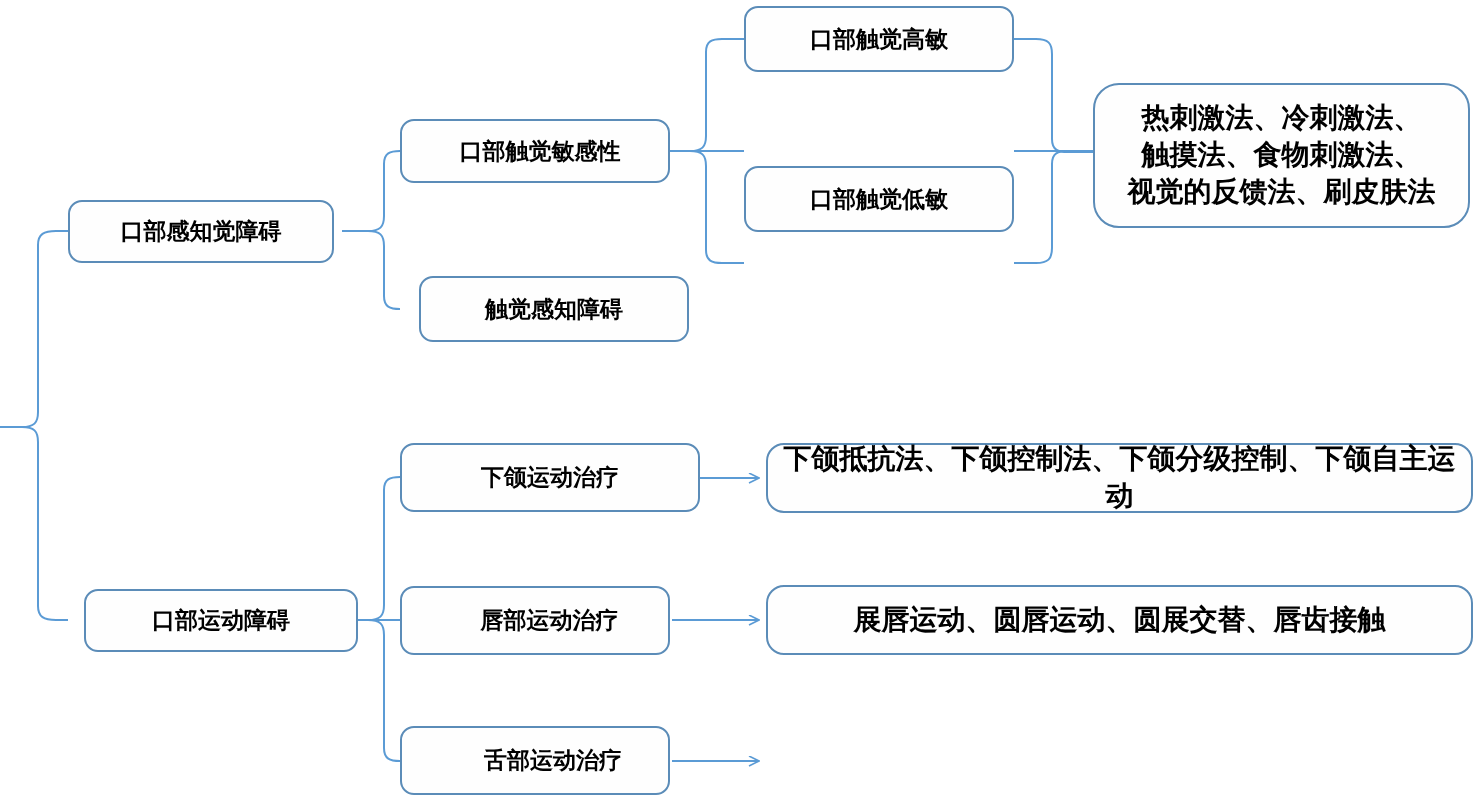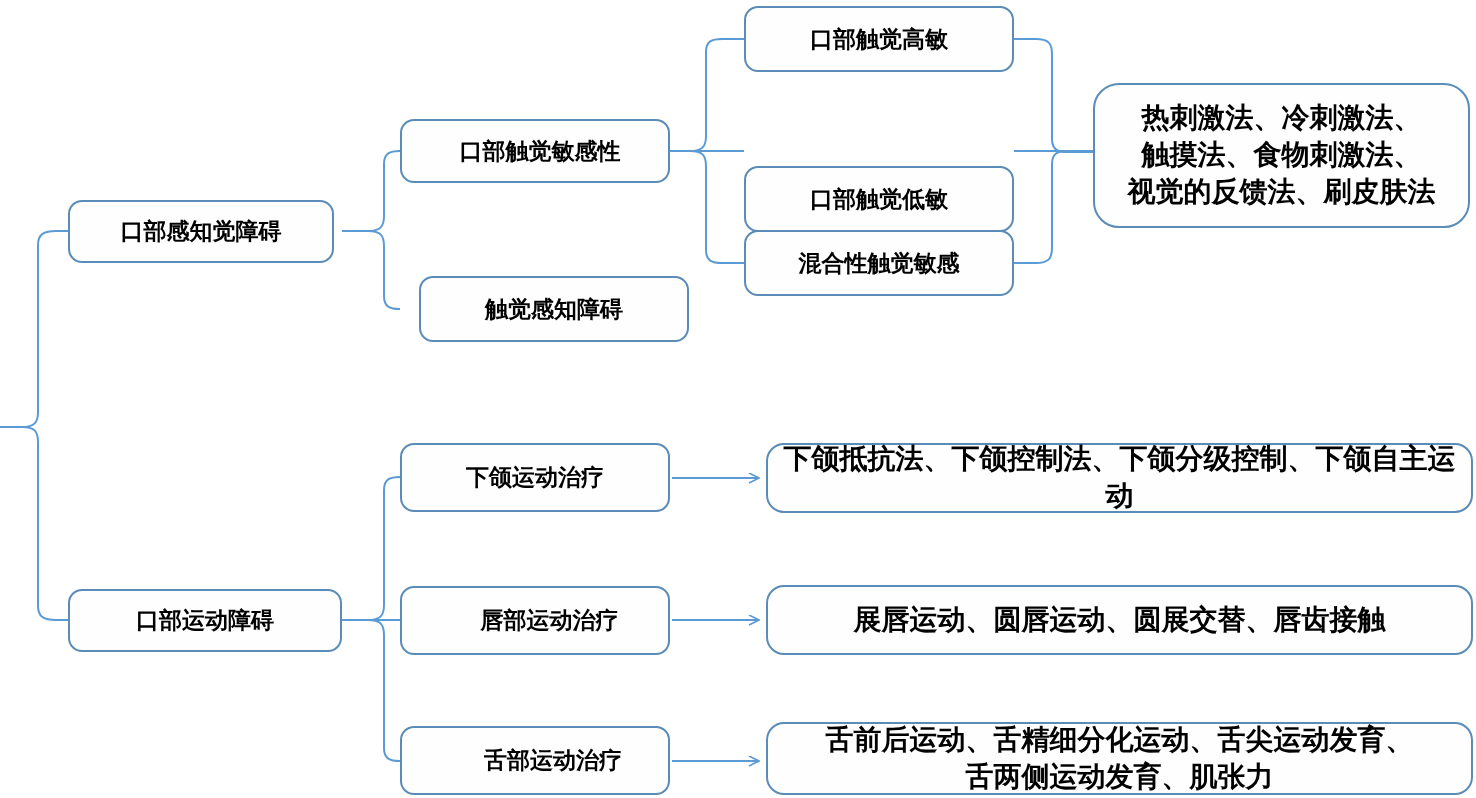--- a/index.html
+++ b/index.html
@@ -88,68 +88,61 @@
       <path d="M672,478 H758" marker-end="url(#arrowOpen)"></path>
       <path d="M672,620 H758" marker-end="url(#arrowOpen)"></path>
       <path d="M672,761 H758" marker-end="url(#arrowOpen)"></path>
     </g>
   </svg>
 
   <div class="node size-lg" style="left:68px; top:200px; width:266px; height:63px;">
     <span class="node-label">口部感知觉障碍</span>
   </div>
 
-  <div class="node size-lg" style="left:68px; top:589px; width:274px; height:63px;">
+  <div class="node size-lg" style="left:84px; top:589px; width:274px; height:63px;">
     <span class="node-label">口部运动障碍</span>
   </div>
 
   <div class="node size-lg" style="left:400px; top:119px; width:270px; height:64px;padding-left:20px;">
     <span class="node-label">口部触觉敏感性</span>
   </div>
 
   <div class="node size-lg" style="left:400px; top:276px; width:270px; height:66px;margin-left:19px;">
     <span class="node-label">触觉感知障碍</span>
   </div>
 
   <div class="node size-lg" style="left:744px; top:6px; width:270px; height:66px;">
     <span class="node-label">口部触觉高敏</span>
   </div>
 
   <div class="node size-lg" style="left:744px; top:118px; width:270px; height:66px;margin-top:48px;">
     <span class="node-label">口部触觉低敏</span>
   </div>
 
-  <div class="node size-lg" style="left:744px; top:230px; width:270px; height:66px;">
-    <span class="node-label">混合性触觉敏感</span>
-  </div>
 
   <div class="node size-md" style="left:1093px; top:83px; width:377px; height:145px; border-radius:26px;">
     <span class="node-label">热刺激法、冷刺激法、
 触摸法、食物刺激法、
 视觉的反馈法、刷皮肤法</span>
   </div>
 
-  <div class="node size-lg" style="left:400px; top:443px; width:270px; height:69px;">
+  <div class="node size-lg" style="left:400px; top:443px; width:300px; height:69px;">
     <span class="node-label">下颌运动治疗</span>
   </div>
 
   <div class="node size-lg" style="left:400px; top:586px; width:270px; height:69px;padding-left:39px;">
     <span class="node-label">唇部运动治疗</span>
   </div>
 
   <div class="node size-lg" style="left:400px; top:726px; width:270px; height:69px;padding-left:46px;">
     <span class="node-label">舌部运动治疗</span>
   </div>
 
   <div class="node size-md" style="left:766px; top:443px; width:707px; height:70px; border-radius:18px;">
     <span class="node-label">下颌抵抗法、下颌控制法、下颌分级控制、下颌自主运动</span>
   </div>
 
   <div class="node size-md" style="left:766px; top:585px; width:707px; height:70px; border-radius:18px;">
     <span class="node-label">展唇运动、圆唇运动、圆展交替、唇齿接触</span>
   </div>
 
-  <div class="node size-md" style="left:766px; top:722px; width:707px; height:73px; border-radius:18px;">
-    <span class="node-label">舌前后运动、舌精细分化运动、舌尖运动发育、
-舌两侧运动发育、肌张力</span>
-  </div>
 
 </div>
 
 </body></html>

